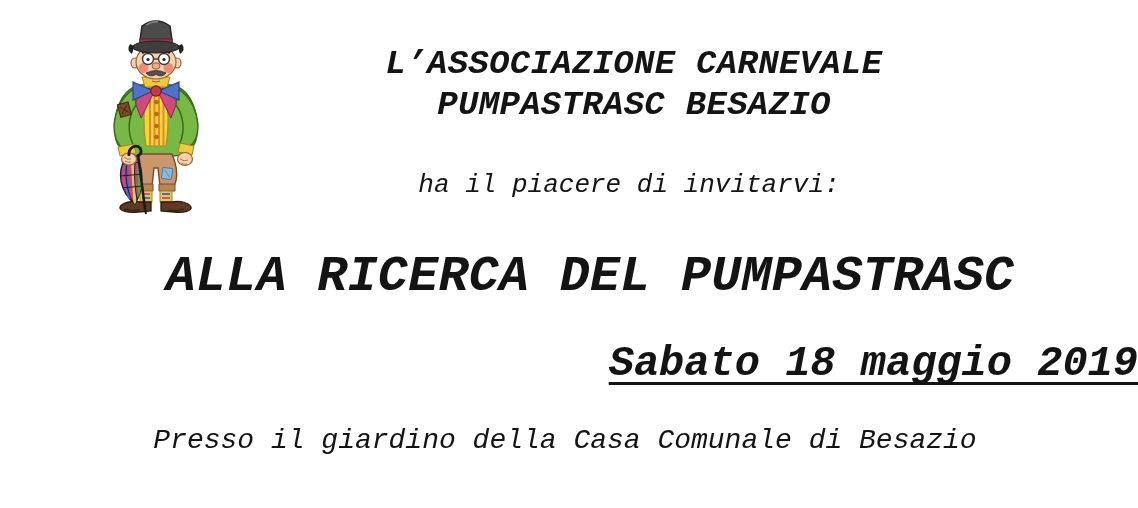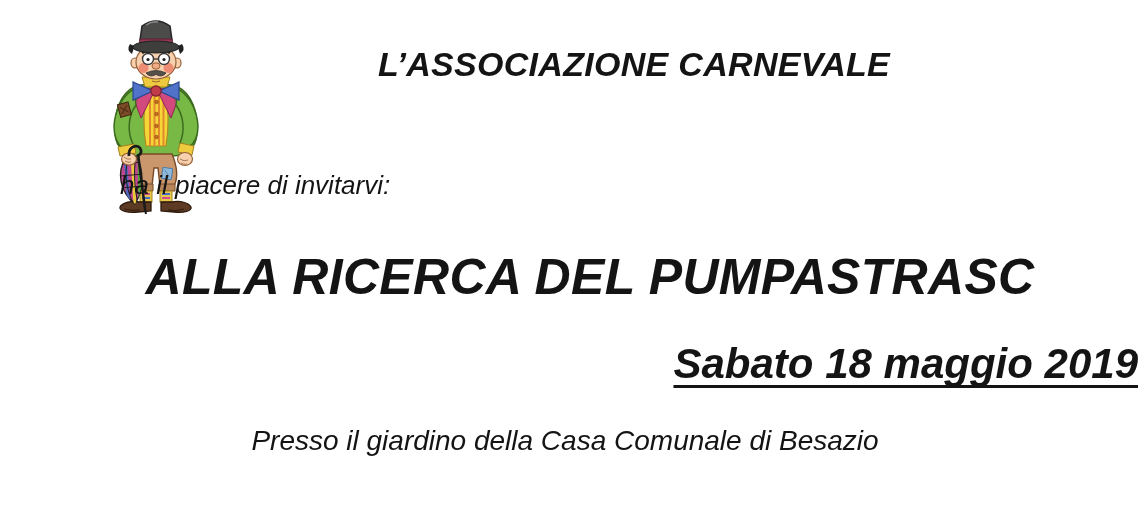--- a/index.html
+++ b/index.html
@@ -2,21 +2,21 @@
 <html><head>
 <meta charset="utf-8">
 <style>
   html, body { margin: 0; padding: 0; background: #ffffff; }
   .page {
     position: relative;
     width: 1138px;
     height: 508px;
     background: #ffffff;
     overflow: hidden;
-    font-family: Liberation Sans, sans-serif;
+    font-family: Liberation Mono, monospace;
     font-style: italic;
     color: #141414;
   }
   .clown {
     position: absolute;
     left: 88px;
     top: 16px;
     width: 132px;
     height: 200px;
   }
@@ -30,20 +30,21 @@
     font-weight: bold;
     font-size: 34px;
     line-height: 41px;
     letter-spacing: 0.3px;
   }
   .invite-line {
     position: absolute;
     top: 170px;
     left: 120px;
     right: 0;
+    text-align: center;
     font-size: 26px;
     line-height: 30px;
   }
   .event-title {
     position: absolute;
     top: 250px;
     left: 0;
     right: 0;
     margin: 0;
     text-align: center;
@@ -192,20 +193,21 @@
       <path d="M94,28 q4,6 -2,10 q-2,-6 -2,-8 z" fill="#222222"></path>
       <path d="M54,10 Q68,0 82,10 L84,24 L52,24 Z" fill="#4b4b49" stroke="#26262a" stroke-width="1.5"></path>
       <path d="M58,9 Q64,5 70,6" fill="none" stroke="#8a8a88" stroke-width="1.5"></path>
       <path d="M52,23 L84,23 L85,30 L51,30 Z" fill="#8e3752" stroke="#5c1f36" stroke-width="1"></path>
       <ellipse cx="68" cy="31" rx="23" ry="6" fill="#3e3e3c" stroke="#232323" stroke-width="1.2"></ellipse>
     </svg>
   </div>
 
   <div class="org-block">
     <div>L’ASSOCIAZIONE CARNEVALE</div>
+    <div>PUMPASTRASC BESAZIO</div>
   </div>
 
   <div class="invite-line">ha il piacere di invitarvi:</div>
 
   <div class="event-title">ALLA RICERCA DEL PUMPASTRASC</div>
 
   <div class="event-date-row">
     <span class="event-date">Sabato 18 maggio 2019</span>
   </div>
 

